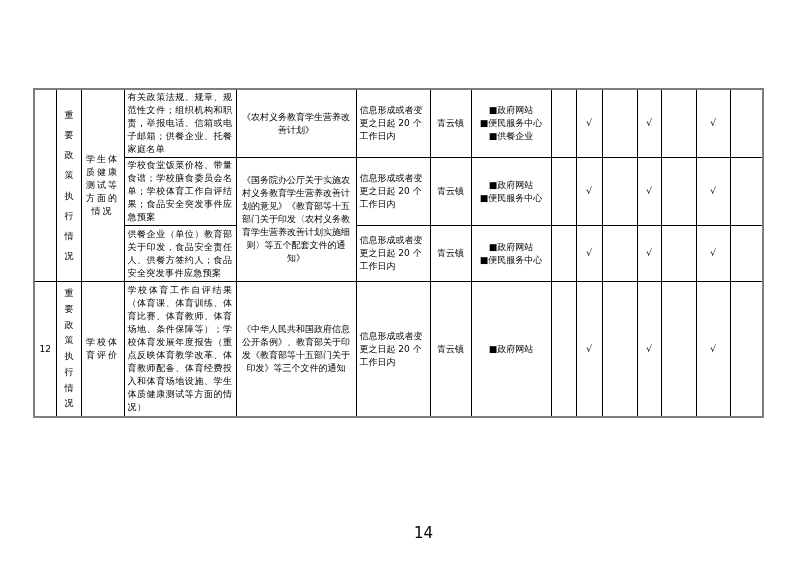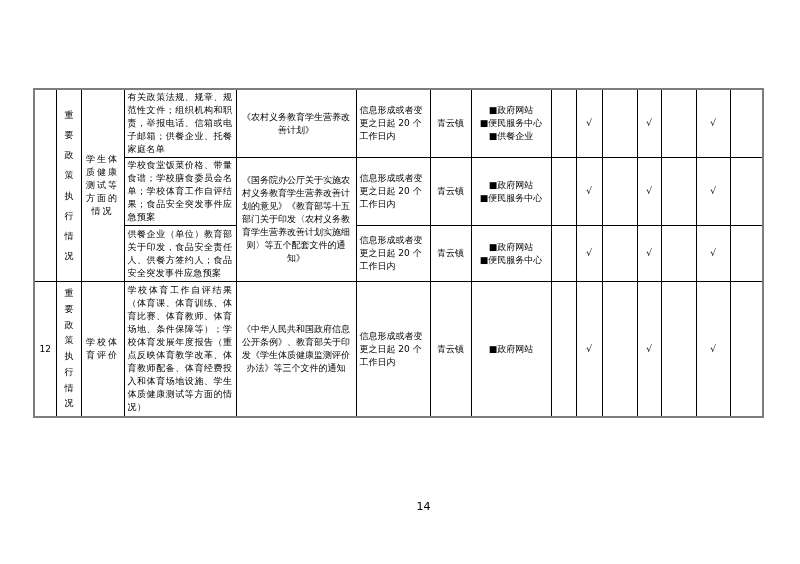--- a/index.html
+++ b/index.html
@@ -69,23 +69,23 @@
   td.subject{text-align:center;}
   td.channels{
     text-align:center;
     padding:2px 5px;
     line-height:1.5;
   }
   td.channels span{display:block;}
   td.check{text-align:center;padding:0;}
   .page-number{
     position:absolute;
-    left:0;right:0;top:500px;
+    left:0;right:0;top:524px;
     text-align:center;
-    font-size:11px;
+    font-size:15px;
     color:#000;
     padding-left:47px;
   }
 </style>
 </head>
 <body>
 
 <table class="doc-table">
   <colgroup>
     <col style="width:22px">
@@ -161,21 +161,21 @@
       <td class="check"></td>
       <td class="check">√</td>
       <td class="check"></td>
     </tr>
 
     <tr style="height:135px">
       <td class="serial">12</td>
       <td class="cat cat2"><span class="vtext">重要政策执行情况</span></td>
       <td class="topic">学校体育评价</td>
       <td class="content">学校体育工作自评结果（体育课、体育训练、体育比赛、体育教师、体育场地、条件保障等）；学校体育发展年度报告（重点反映体育教学改革、体育教师配备、体育经费投入和体育场地设施、学生体质健康测试等方面的情况）</td>
-      <td class="basis">《中华人民共和国政府信息公开条例》、教育部关于印发《学生体质健康监测评价办法》等三个文件的通知</td>
+      <td class="basis">《中华人民共和国政府信息公开条例》、教育部关于印发《教育部等十五部门关于印发》等三个文件的通知</td>
       <td class="timelimit">信息形成或者变更之日起 20 个工作日内</td>
       <td class="subject">青云镇</td>
       <td class="channels">
         <span>■政府网站</span>
       </td>
       <td class="check"></td>
       <td class="check">√</td>
       <td class="check"></td>
       <td class="check">√</td>
       <td class="check"></td>

